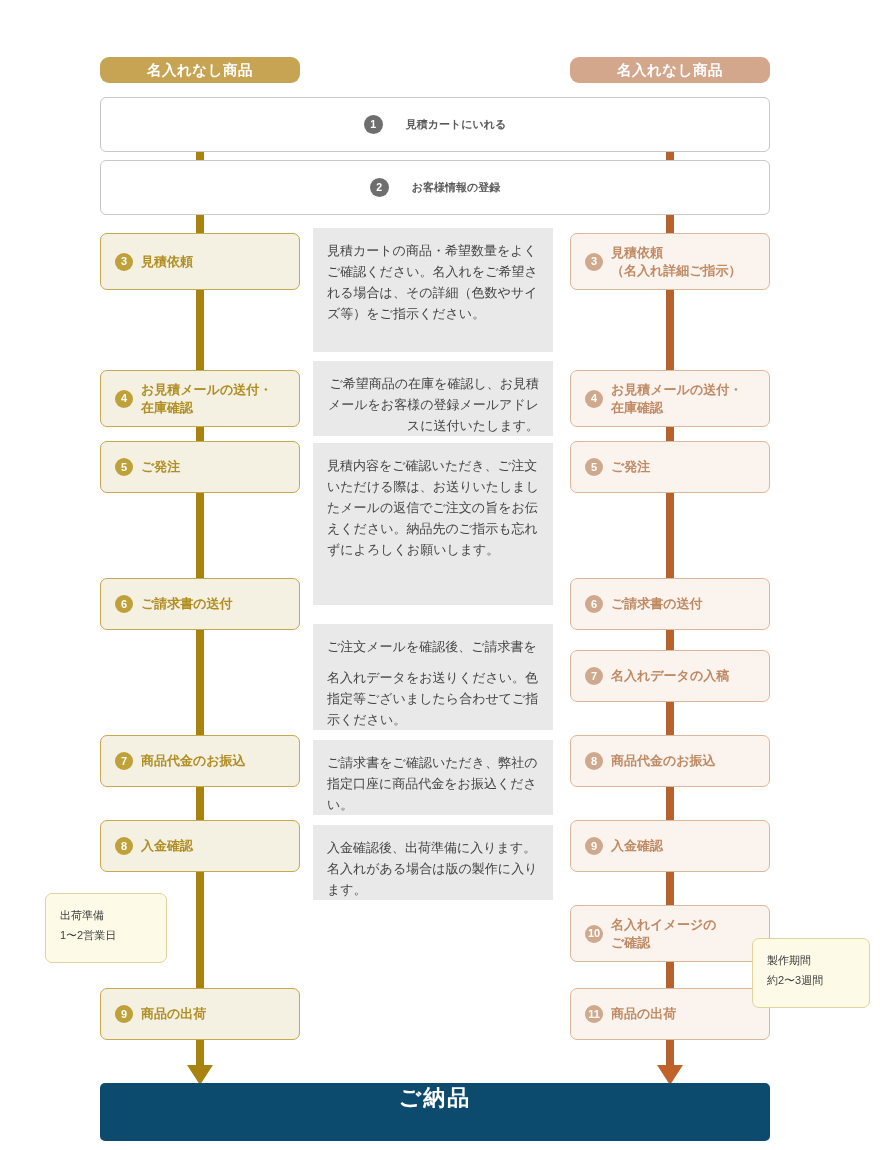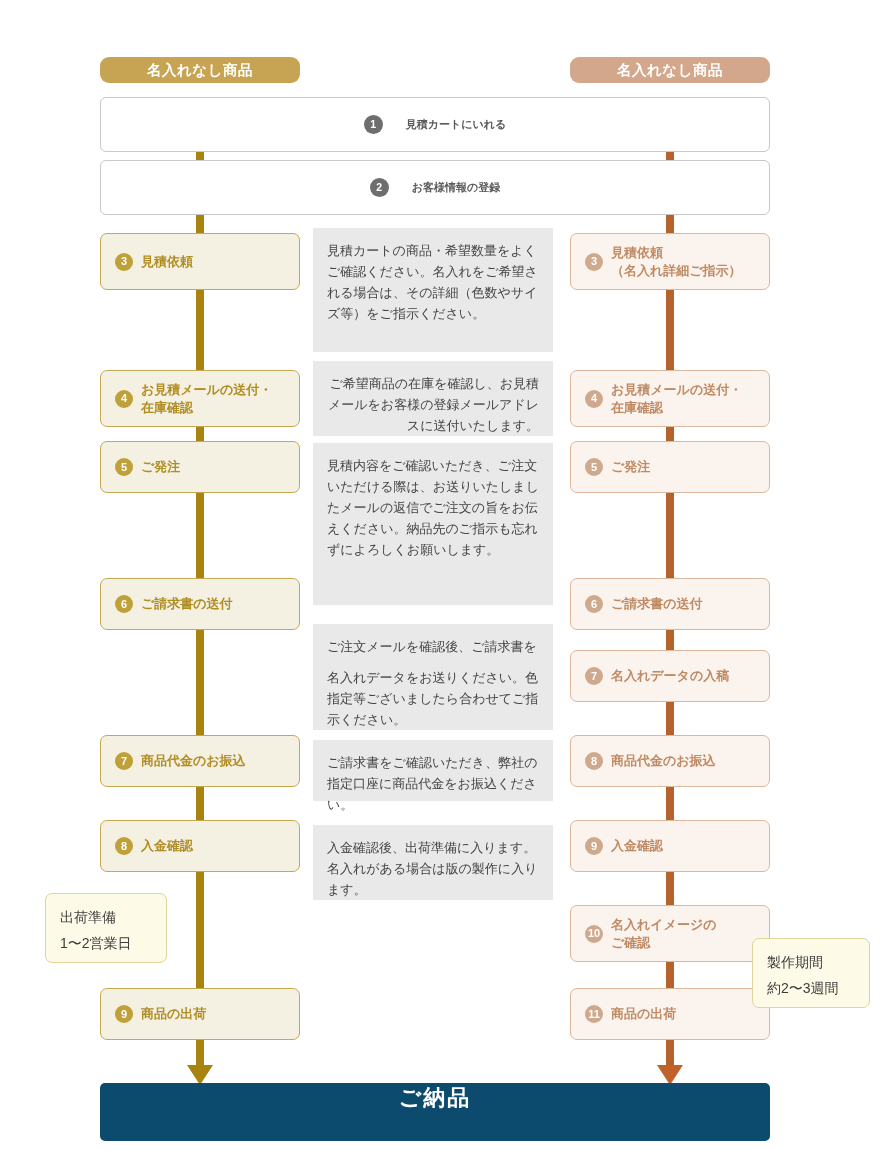--- a/index.html
+++ b/index.html
@@ -138,21 +138,21 @@
   }
 
   
   .note {
     position: absolute;
     box-sizing: border-box;
     background: #fdfbe8;
     border: 1px solid #dfd49a;
     border-radius: 7px;
     color: #3c3c3c;
-    font-size: 14px;
+    font-size: 11px;
     line-height: 1.85;
     padding: 11px 14px;
     z-index: 6;
   }
 
   
   .banner {
     position: absolute;
     left: 100px;
     width: 670px;
@@ -253,21 +253,21 @@
   <div class="step tan" style="top:988px; height:52px;">
     <span class="badge tan">11</span>
     <span class="lbl">商品の出荷</span>
   </div>
 
   <div class="desc" style="top:228px; height:124px;">見積カートの商品・希望数量をよくご確認ください。名入れをご希望される場合は、その詳細（色数やサイズ等）をご指示ください。</div>
   <div class="desc" style="top:361px; height:75px;text-align:right;">ご希望商品の在庫を確認し、お見積メールをお客様の登録メールアドレスに送付いたします。</div>
   <div class="desc" style="top:443px; height:162px;">見積内容をご確認いただき、ご注文いただける際は、お送りいたしましたメールの返信でご注文の旨をお伝えください。納品先のご指示も忘れずによろしくお願いします。</div>
   <div class="desc" style="top:624px; height:54px;">ご注文メールを確認後、ご請求書をメールでお送りいたします。</div>
   <div class="desc" style="top:655px; height:75px;">名入れデータをお送りください。色指定等ございましたら合わせてご指示ください。</div>
-  <div class="desc" style="top:740px; height:61px;">ご請求書をご確認いただき、弊社の指定口座に商品代金をお振込ください。</div>
+  <div class="desc" style="top:740px; height:75px;">ご請求書をご確認いただき、弊社の指定口座に商品代金をお振込ください。</div>
   <div class="desc" style="top:825px; height:75px;">入金確認後、出荷準備に入ります。名入れがある場合は版の製作に入ります。</div>
 
   <div class="note" style="left:45px; top:893px; width:122px; height:70px;">
     <div>出荷準備</div>
     <div>1〜2営業日</div>
   </div>
   <div class="note" style="left:752px; top:938px; width:118px; height:70px;">
     <div>製作期間</div>
     <div>約2〜3週間</div>
   </div>

